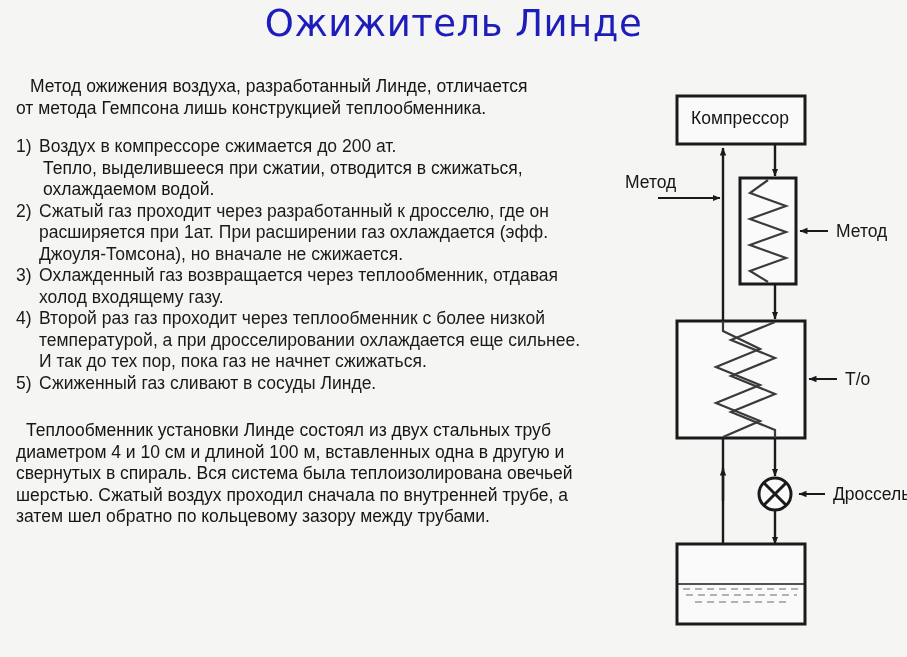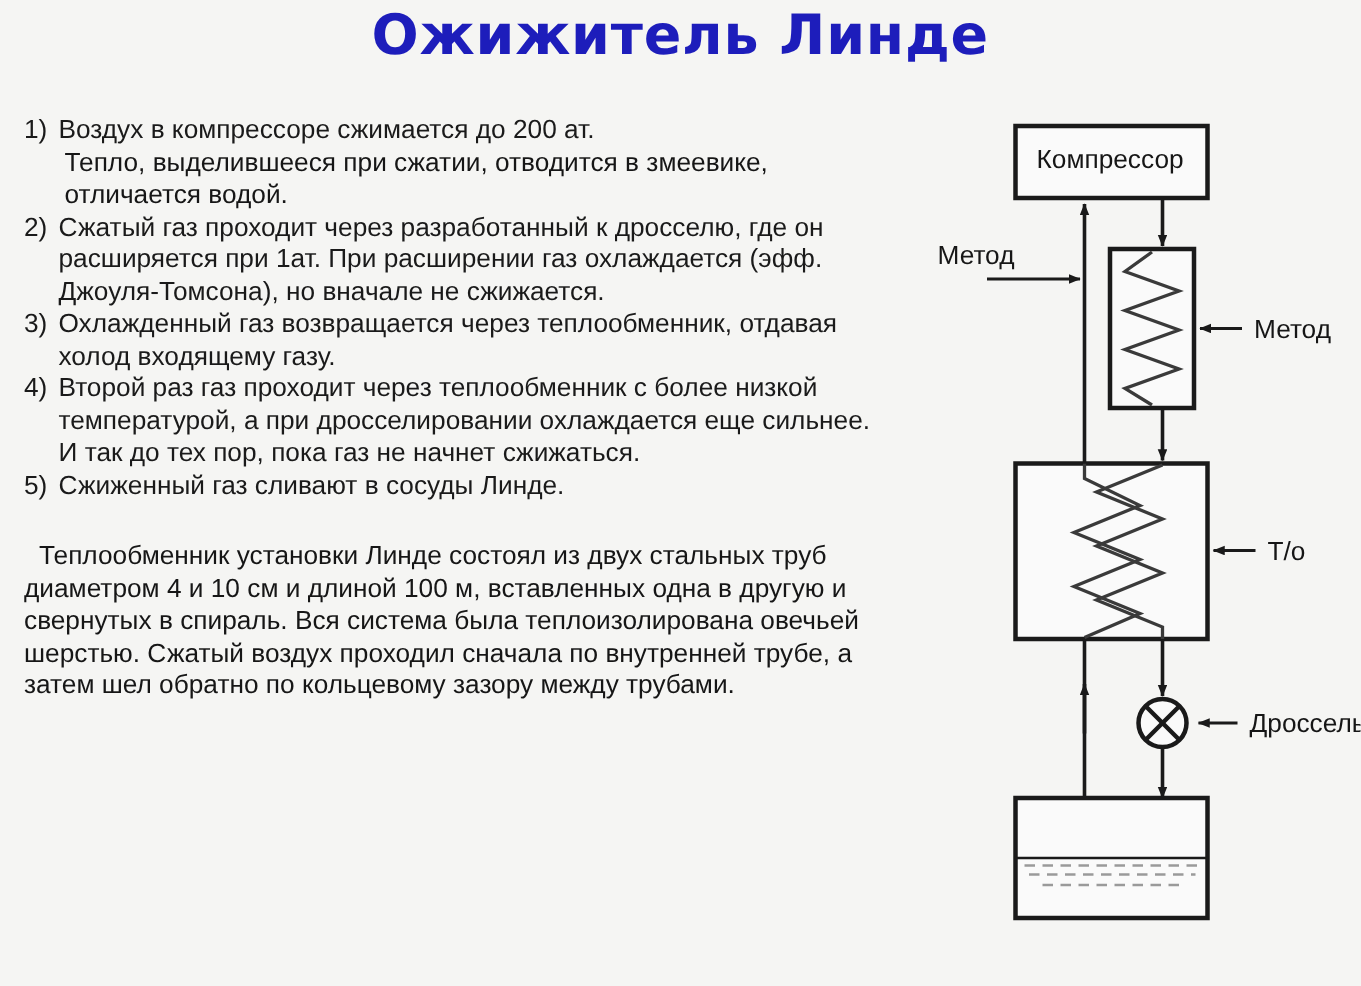--- a/index.html
+++ b/index.html
@@ -16,21 +16,21 @@
     position: relative;
   }
 
   #page-title {
     position: absolute;
     top: 2px;
     left: 0;
     width: 907px;
     text-align: center;
     font-size: 37px;
-    font-weight: bold;
+    font-weight: normal;
     color: #1d1dbb;
     letter-spacing: 0.5px;
     font-family: "DejaVu Sans", sans-serif;
   }
 
   #text-column {
     position: absolute;
     left: 16px;
     top: 76px;
     width: 580px;
@@ -74,47 +74,48 @@
   .tail-para {
     margin-top: 26px;
     text-indent: 10px;
     line-height: 21.5px;
   }
 
   
   #diagram {
     position: absolute;
     left: 600px;
-    top: 64px;
+    top: 76px;
     width: 307px;
     height: 570px;
   }
   #diagram svg { display: block; }
 
   .dg-label {
     position: absolute;
     font-size: 17.5px;
     color: #161616;
     font-family: "Liberation Sans", sans-serif;
     white-space: nowrap;
   }
 </style>
 </head>
 <body>
 
 <div id="page-title">Ожижитель Линде</div>
 
 <div id="text-column">
 
+  <p class="para intro">Метод ожижения воздуха, разработанный Линде, отличается от метода Гемпсона лишь конструкцией теплообменника.</p>
 
   <div class="list-item">
     <span class="li-marker">1)</span>
     <span class="li-text">Воздух в компрессоре сжимается до 200 ат.</span>
   </div>
-  <p class="para sub-note">Тепло, выделившееся при сжатии, отводится в змеевике, отличается водой.</p>
+  <p class="para sub-note">Тепло, выделившееся при сжатии, отводится в сжижаться, охлаждаемом водой.</p>
 
   <div class="list-item">
     <span class="li-marker">2)</span>
     <span class="li-text">Сжатый газ проходит через разработанный к дросселю, где он расширяется при 1ат. При расширении газ охлаждается (эфф. Джоуля-Томсона), но вначале не сжижается.</span>
   </div>
 
   <div class="list-item">
     <span class="li-marker">3)</span>
     <span class="li-text">Охлажденный газ возвращается через теплообменник, отдавая холод входящему газу.</span>
   </div>

